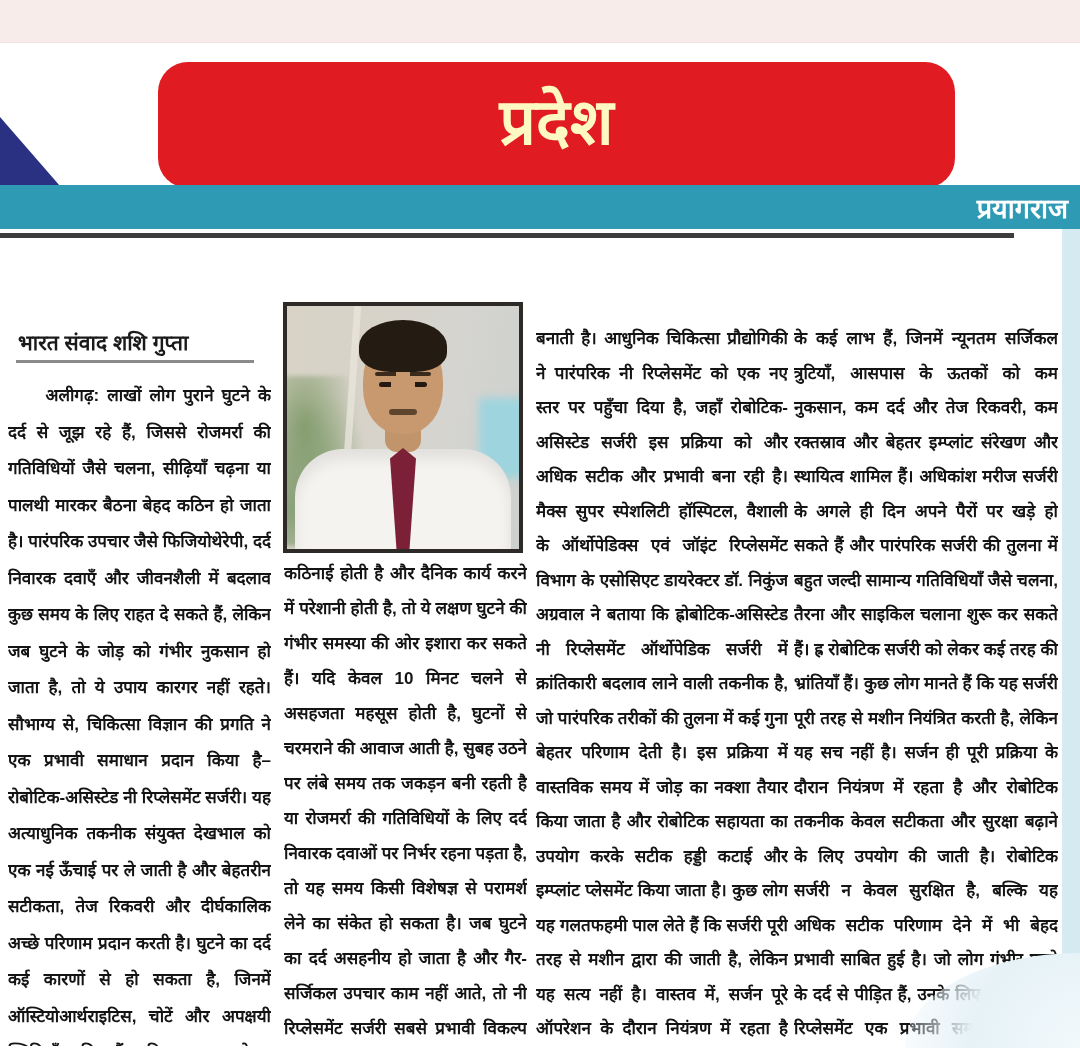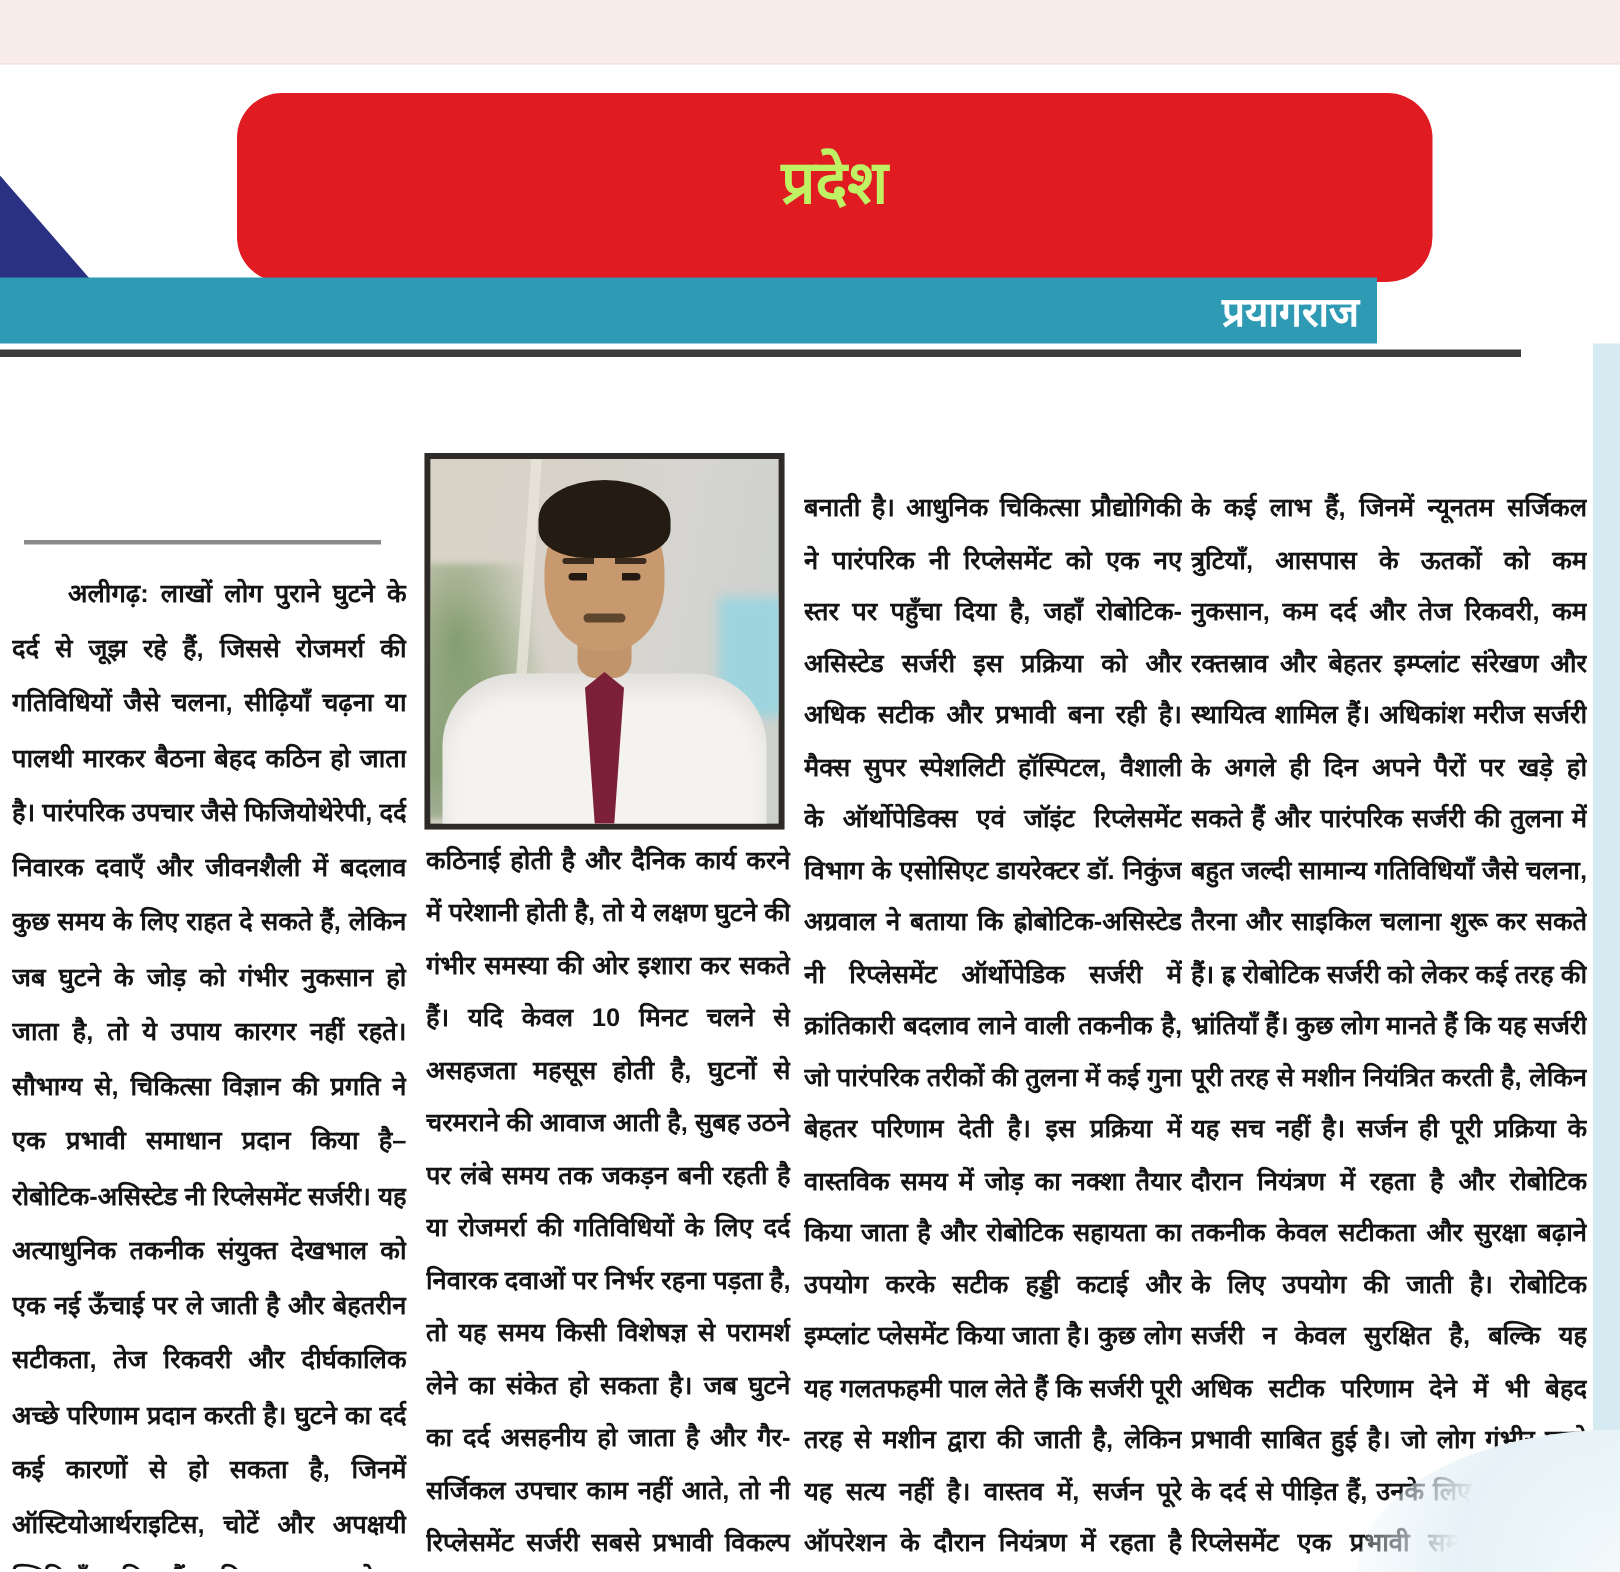--- a/index.html
+++ b/index.html
@@ -9,23 +9,23 @@
     font-family:"Liberation Sans", sans-serif;
   }
   
   .pink-band{position:absolute;left:0;top:0;width:1080px;height:42px;background:#f8ecea;border-bottom:1px solid #f1e2e0;}
   
   .navy-triangle{position:absolute;left:0;top:117px;width:60px;height:69px;background:#2a3183;
     clip-path:polygon(0 0,0 100%,100% 100%);}
   
   .section-banner{position:absolute;left:158px;top:62px;width:797px;height:126px;background:#e01b22;border-radius:30px;
     display:flex;align-items:center;justify-content:center;}
-  .section-banner span{color:#bef264;font-size:40px;font-weight:bold;line-height:1;padding-bottom:6px;}
+  .section-banner span{color:#fef9c3;font-size:64px;font-weight:bold;line-height:1;padding-bottom:6px;}
   
-  .teal-bar{position:absolute;left:0;top:185px;width:918px;height:44px;background:#2e9ab4;}
+  .teal-bar{position:absolute;left:0;top:185px;width:1080px;height:44px;background:#2e9ab4;}
   .teal-bar .loc{position:absolute;right:12px;top:50%;transform:translateY(-50%);
     color:#ffffff;font-size:27px;font-weight:bold;}
   
   .dark-rule{position:absolute;left:0;top:233px;width:1014px;height:5px;background:#3c3c3c;}
   
   .headline{position:absolute;left:6px;top:236px;width:1062px;margin:0;
     font-size:43px;font-weight:bold;color:#0c0c0c;letter-spacing:-0.5px;
     white-space:nowrap;overflow:hidden;line-height:64px;}
   
   .byline{position:absolute;left:18px;top:328px;font-size:21px;font-weight:bold;color:#1a1a1a;}
@@ -85,20 +85,21 @@
     <span>प्रदेश</span>
   </div>
 
   <div class="teal-bar">
     <span class="loc">प्रयागराज</span>
   </div>
 
   <div class="dark-rule"></div>
 
 
+  <div class="byline">भारत संवाद शशि गुप्ता</div>
   <div class="byline-rule"></div>
 
   <figure class="photo">
     <div class="ph-bg"></div>
     <div class="ph-plant"></div>
     <div class="ph-pole"></div>
     <div class="ph-teal"></div>
     <div class="ph-shirt"></div>
     <div class="ph-neck"></div>
     <div class="ph-head"></div>

